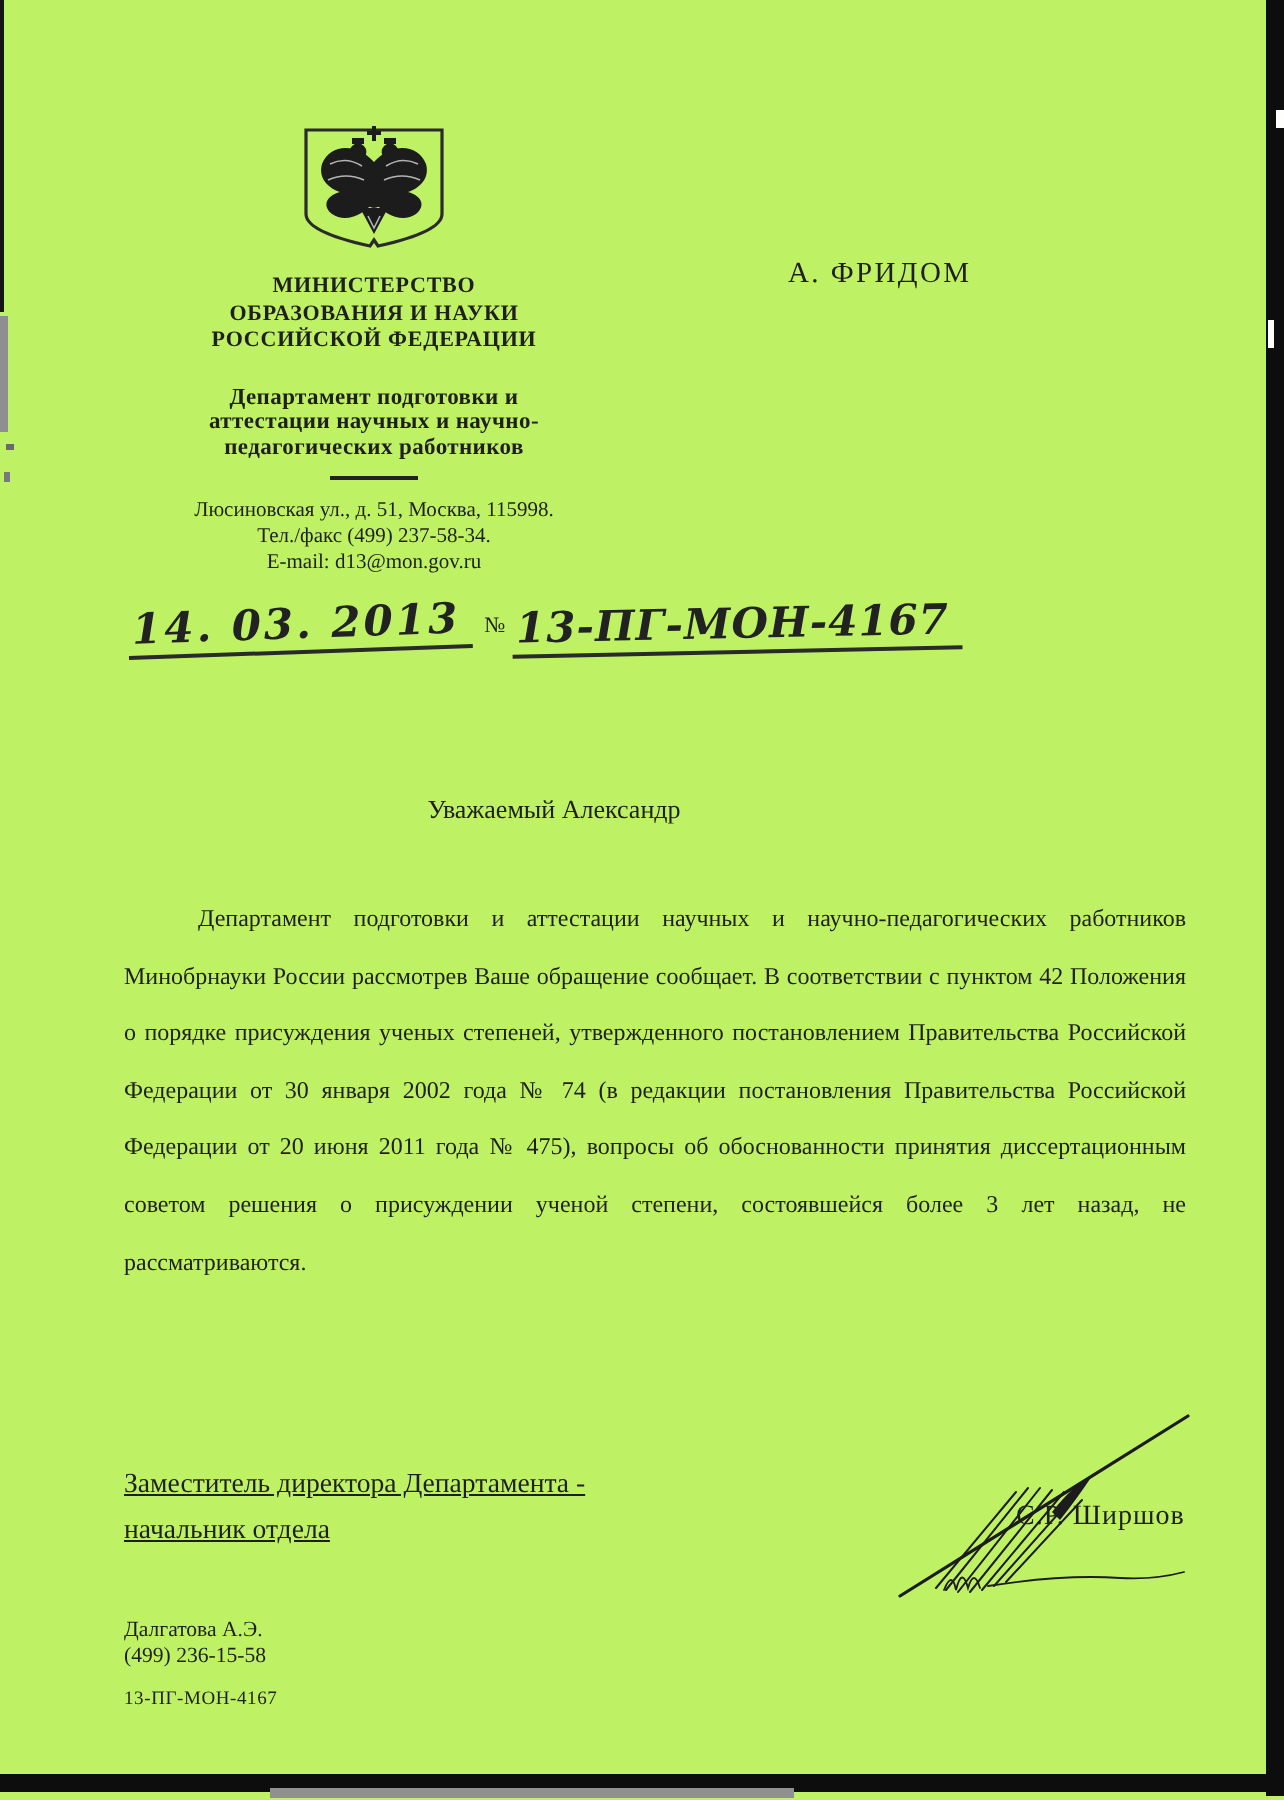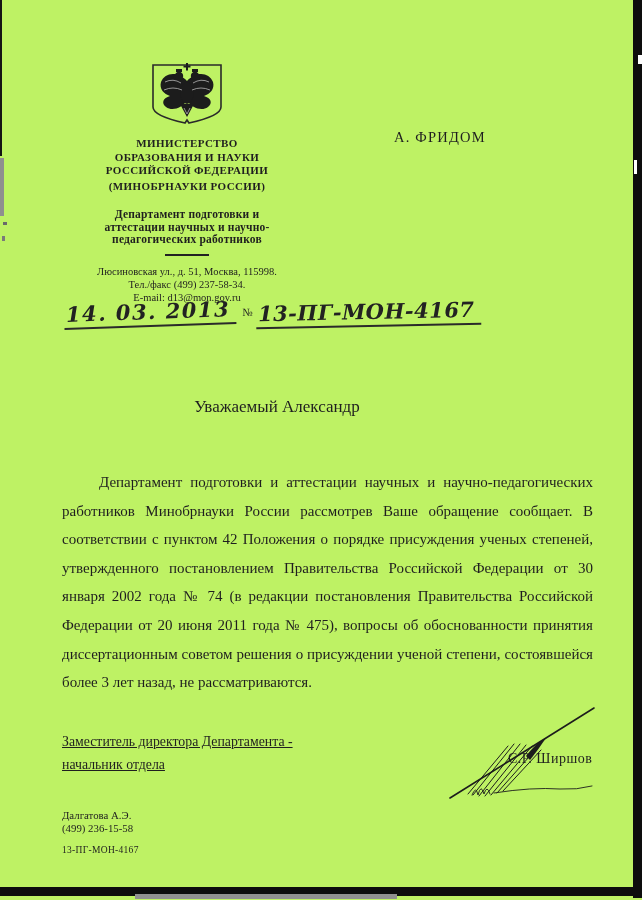--- a/index.html
+++ b/index.html
@@ -45,25 +45,25 @@
     border-bottom:2px solid #2a2a2a;
     padding:0 6px 1px 2px;
     transform:rotate(-2deg);
   }
   .hw.num{transform:rotate(-1.2deg);letter-spacing:.5px;}
   .nosign{font-size:11px;margin:0 3px 0 6px;position:relative;top:-3px;}
 
   .subject{position:absolute;left:65px;top:347px;font-size:14px;letter-spacing:.3px;
     border-bottom:1px solid #1f1f1f;padding-bottom:2px;}
 
-  .salutation{position:absolute;left:62px;top:397px;width:430px;text-align:center;font-size:17px;}
+  .salutation{position:absolute;left:62px;top:397px;width:430px;text-align:center;font-size:13px;}
 
   .body-par{
-    position:absolute;left:62px;top:468px;width:531px;
-    font-size:15px;line-height:28.6px;
+    position:absolute;left:62px;top:445px;width:531px;
+    font-size:12px;line-height:28.6px;
     text-align:justify;text-indent:37px;
   }
 
   .signer-title{position:absolute;left:62px;top:731px;font-size:13.8px;line-height:22.5px;text-decoration:underline;}
   .signature-svg{position:absolute;left:442px;top:694px;}
   .signer-name{position:absolute;left:508px;top:751px;font-size:14px;letter-spacing:.5px;}
 
   .executor{position:absolute;left:62px;top:809px;font-size:10.8px;line-height:13px;}
   .doc-code{position:absolute;left:62px;top:845px;font-size:9.5px;letter-spacing:.3px;}
 </style>
@@ -103,21 +103,20 @@
         <path d="M45 21 Q53 16 61 20"></path>
         <path d="M44 28 Q53 24 62 28"></path>
         <path d="M36 46 L39 52 L42 46"></path>
       </g>
     </svg>
 
     <div class="ministry">
       <span>МИНИСТЕРСТВО</span><br>
       <span>ОБРАЗОВАНИЯ И НАУКИ</span><br>
       <span>РОССИЙСКОЙ ФЕДЕРАЦИИ</span>
-      <span class="l3">(МИНОБРНАУКИ РОССИИ)</span>
     </div>
 
     <div class="department">
       <span>Департамент подготовки и</span><br>
       <span>аттестации научных и научно-</span><br>
       <span>педагогических работников</span>
     </div>
 
     <div class="sepline"></div>
 

